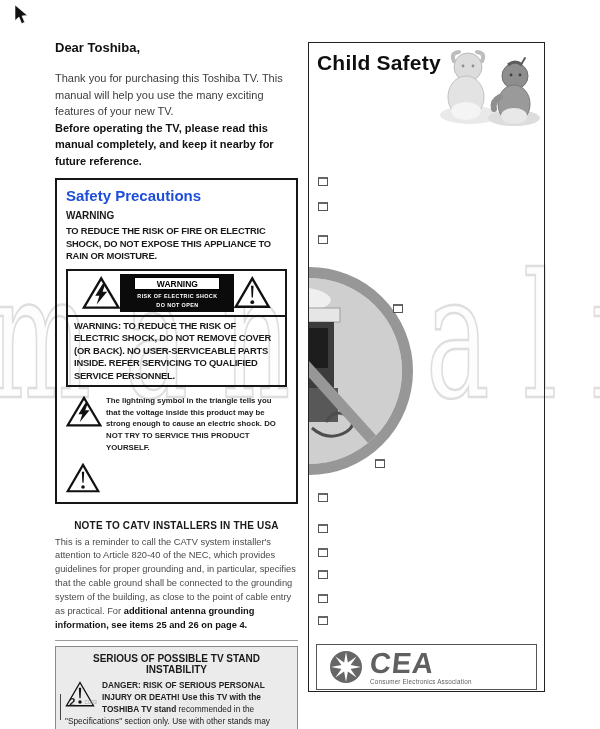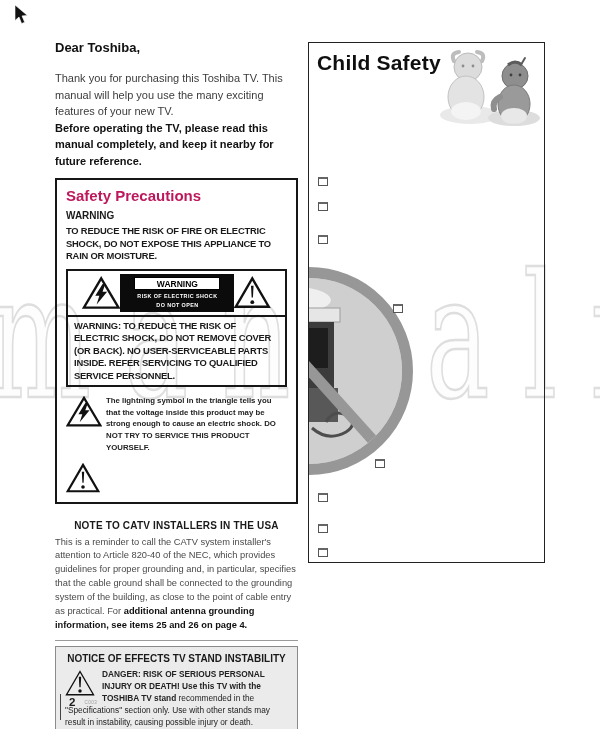--- a/index.html
+++ b/index.html
@@ -10,21 +10,21 @@
     font-family:"DejaVu Serif", serif;font-size:172px;line-height:1;white-space:nowrap;
     color:#fdfdfd;-webkit-text-stroke:2.5px #dedede;letter-spacing:54px;
     transform:scaleX(0.62);transform-origin:left top;}
   
   .col-left{position:absolute;left:55px;top:40px;width:243px;z-index:2;}
   .col-left h1{font-size:13px;margin:0 0 5px 0;color:#111;}
   .intro{font-size:11px;line-height:1.5;margin:15px 0 9px 0;width:236px;}
   .intro .reg{display:block;color:#3c3c3c;}
   .intro .bold{display:block;font-weight:bold;color:#111;}
   .safety-box{border:2px solid #161616;padding:7px 9px 8px 9px;}
-  .safety-box h2{font-size:15px;margin:0 0 6px 0;color:#be185d;}
+  .safety-box h2{font-size:15px;margin:0 0 6px 0;color:#1d4ed8;}
   .warn-head{font-size:10px;font-weight:bold;margin-bottom:4px;}
   .warn-text{font-size:9.4px;font-weight:bold;line-height:1.35;letter-spacing:-0.2px;}
   .symbols-row{border:2px solid #161616;margin-top:6px;height:44px;display:flex;
     align-items:center;justify-content:space-between;padding:0 14px;}
   .plate{width:116px;background:#0b0b0b;padding:3px 4px 2px 4px;}
   .plate-title{background:#fff;color:#000;font-weight:bold;font-size:8.5px;text-align:center;
     margin:0 10px 2px 10px;padding:0.5px 0;border:1px solid #000;}
   .plate-line{color:#fff;font-size:5.4px;font-weight:bold;text-align:center;
     letter-spacing:0.4px;line-height:1.65;}
   .cover-box{border:2px solid #161616;margin-top:-2px;padding:3px 6px;
@@ -43,21 +43,21 @@
   .stand-body svg{float:left;margin:2px 7px 2px 0;}
   .stand-body .b{font-weight:bold;}
   .tube-box{margin-top:5px;border:2px solid #161616;padding:6px 11px 7px 11px;}
   .tube-box .t{font-size:10px;font-weight:bold;text-align:center;line-height:1.5;}
   
   .footer{position:absolute;left:60px;top:694px;border-left:1.5px solid #444;
     padding-left:8px;height:26px;display:flex;align-items:flex-start;gap:9px;z-index:2;}
   .footer .num{font-size:11.5px;font-weight:bold;margin-top:2px;}
   .footer .code{font-size:4.5px;color:#9a9a9a;margin-top:6px;letter-spacing:0.5px;}
   
-  .child-box{position:absolute;left:308px;top:42px;width:237px;height:521px;
+  .child-box{position:absolute;left:308px;top:42px;width:237px;height:650px;
     border:1.5px solid #222;box-sizing:border-box;overflow:hidden;z-index:2;}
   .child-box h2{position:absolute;left:8px;top:8px;font-size:21px;margin:0;color:#0f0f0f;
     letter-spacing:0.2px;}
   .babies{position:absolute;right:2px;top:2px;}
   .cbx{position:absolute;width:8px;height:6px;background:#fff;border:1px solid #555;
     border-top:2px solid #666;box-sizing:content-box;}
   .no-photo{position:absolute;left:-104px;top:224px;width:208px;height:208px;
     border-radius:50%;border:11px solid #979797;box-sizing:border-box;overflow:hidden;
     background:#cfcfcf;}
   .no-photo .slash{position:absolute;left:-30px;top:88px;width:250px;height:11px;
@@ -132,21 +132,21 @@
     </section>
 
     <section class="catv">
       <h3>NOTE TO CATV INSTALLERS IN THE USA</h3>
       <p><span>This is a reminder to call the CATV system installer's attention to Article 820-40 of the NEC, which provides guidelines for proper grounding and, in particular, specifies that the cable ground shall be connected to the grounding system of the building, as close to the point of cable entry as practical. For </span><b>additional antenna grounding information, see items 25 and 26 on page 4.</b></p>
     </section>
 
     <div class="rule"></div>
 
     <section class="stand-box">
-      <h3>NOTICE OF EFFECTS TV STAND INSTABILITY</h3>
+      <h3>SERIOUS OF POSSIBLE TV STAND INSTABILITY</h3>
       <div class="stand-body">
         <svg width="30" height="27" viewBox="0 0 40 36">
           <polygon points="20,2 38,33 2,33" fill="#ebebeb" stroke="#111" stroke-width="1.8"></polygon>
           <path d="M18.4 9 h3.2 l-0.8 14 h-1.6 Z" fill="#111"></path>
           <circle cx="20" cy="28" r="2.3" fill="#111"></circle>
         </svg>
         <span class="b">DANGER: RISK OF SERIOUS PERSONAL INJURY OR DEATH! Use this TV with the TOSHIBA TV stand </span><span>recommended in the "Specifications" section only. Use with other stands may result in instability, causing possible injury or death.</span>
       </div>
     </section>
 

